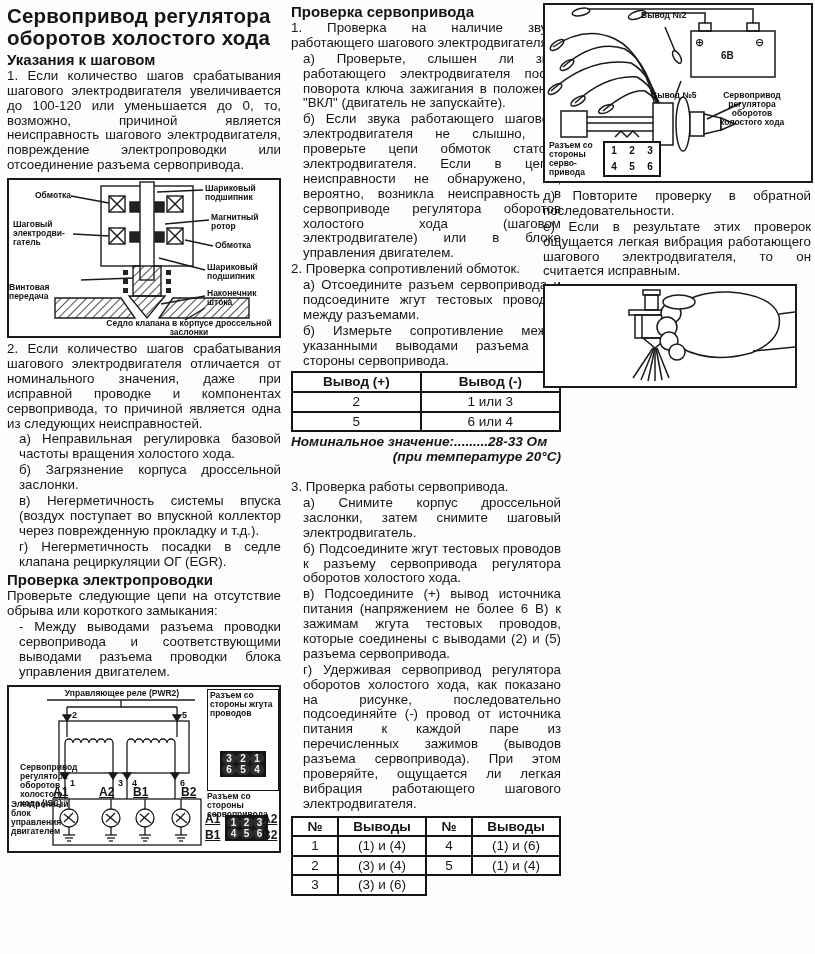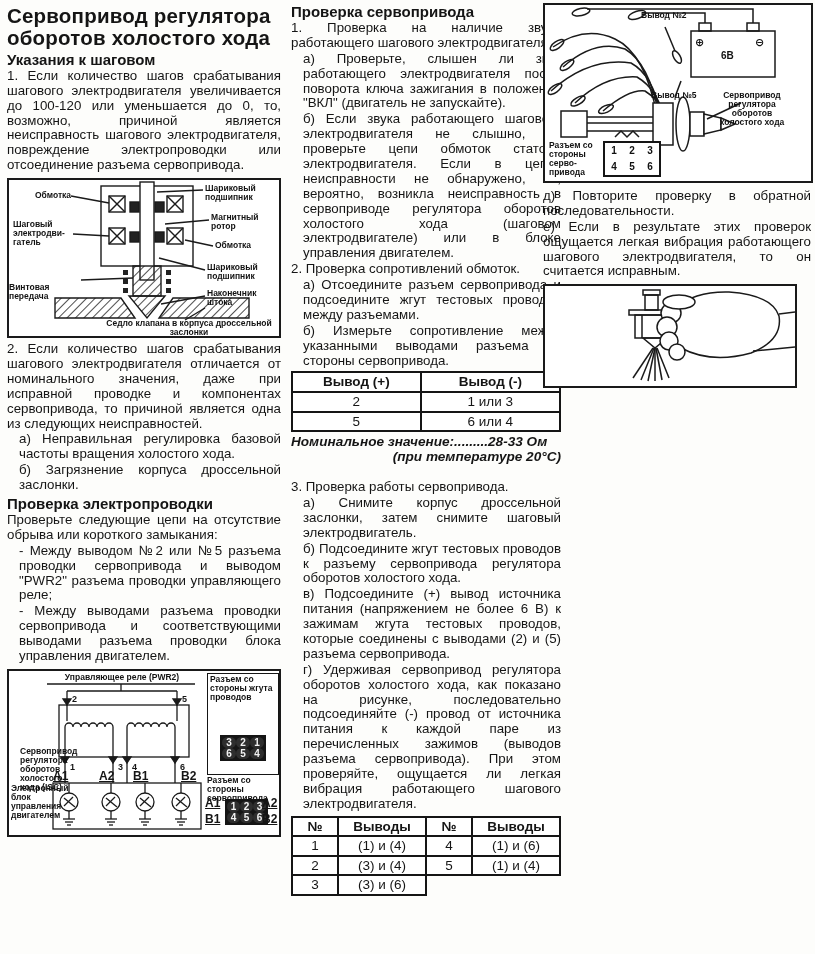--- a/index.html
+++ b/index.html
@@ -100,30 +100,31 @@
       </g>
     </svg>
     <div class="lab" style="left:26px;top:11px;">Обмотка</div>
     <div class="lab" style="left:4px;top:40px;width:58px;">Шаговый электродви- гатель</div>
     <div class="lab" style="left:0;top:92px;width:52px;margin-top:11px;">Винтовая передача</div>
     <div class="lab" style="left:196px;top:4px;width:68px;">Шариковый подшипник</div>
     <div class="lab" style="left:202px;top:33px;width:64px;">Магнитный ротор</div>
     <div class="lab" style="left:206px;top:61px;">Обмотка</div>
     <div class="lab" style="left:198px;top:83px;width:66px;">Шариковый подшипник</div>
     <div class="lab" style="left:198px;top:109px;width:66px;">Наконечник штока</div>
-    <div class="lab c" style="left:94px;top:139px;width:172px;">Седло клапана в корпуса дроссельной заслонки</div>
+    <div class="lab c" style="left:94px;top:139px;width:172px;">Седло клапана в корпусе дроссельной заслонки</div>
   </div>
 
   <p class="p" style="margin-top:4px;">2. Если количество шагов срабатывания шагового электродвигателя отличается от номинального значения, даже при исправной проводке и компонентах сервопривода, то причиной является одна из следующих неисправностей.</p>
   <p class="p sub">а) Неправильная регулировка базовой частоты вращения холостого хода.</p>
   <p class="p sub">б) Загрязнение корпуса дроссельной заслонки.</p>
+  <p class="p sub">в) Негерметичность системы впуска (воздух поступает во впускной коллектор через поврежденную прокладку и т.д.).</p>
+  <p class="p sub">г) Негерметичность посадки в седле клапана рециркуляции ОГ (EGR).</p>
 
   <div class="h2">Проверка электропроводки</div>
   <p class="p">Проверьте следующие цепи на отсутствие обрыва или короткого замыкания:</p>
-  <p class="p sub">- Между выводом №2 или №5 разъема проводки сервопривода и выводом "PWR2" разъема проводки управляющего реле;</p>
   <p class="p sub">- Между выводами разъема проводки сервопривода и соответствующими выводами разъема проводки блока управления двигателем.</p>
 
   <div class="fig" id="fig2" style="height:164px;">
     <svg width="270" height="164" viewBox="0 0 270 164">
       <g stroke="#1a1a1a" stroke-width="1.3" fill="none">
         <line x1="38" y1="13" x2="186" y2="13"></line>
         <line x1="112" y1="13" x2="112" y2="20"></line>
         <line x1="58" y1="20" x2="168" y2="20"></line>
         <line x1="58" y1="20" x2="58" y2="34"></line>
           <polygon points="54,28 62,28 58,34" fill="#1a1a1a"></polygon>

